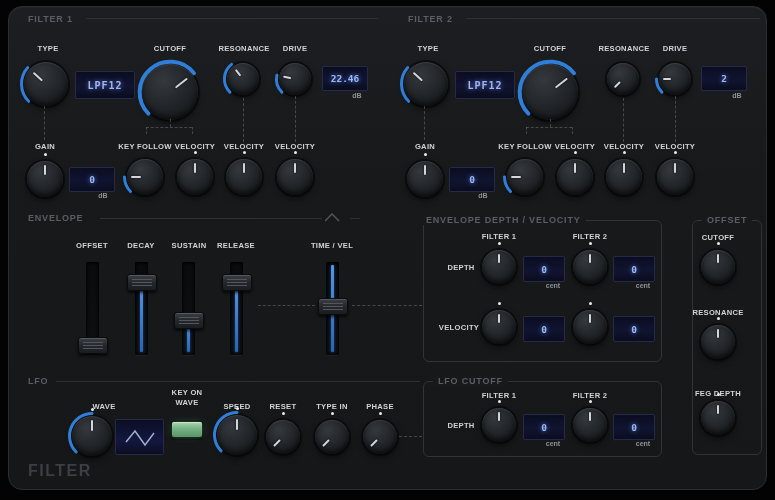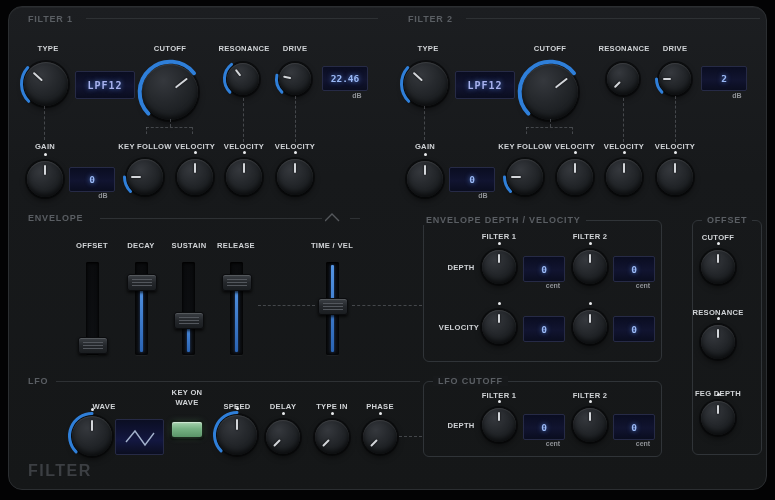--- a/index.html
+++ b/index.html
@@ -341,21 +341,21 @@
 
   <div class="lbl" style="left:237px;top:402px">SPEED</div>
   <div class="knob k40" style="left:217px;top:415px">
       <svg class="arc" width="52" height="52" style="left: -6px; top: -6px;">
         <path d="M 10.1,41.9 A 22.5 22.5 0 0 1 26.0,3.5" fill="none" stroke="#2f7fd9" stroke-width="3" stroke-linecap="round"></path>
       </svg>
       <div class="ptr" style="transform: rotate(0deg);"></div>
       <i class="dot"></i>
     </div>
 
-  <div class="lbl" style="left:283px;top:402px">DELAY</div>
+  <div class="lbl" style="left:283px;top:402px">RESET</div>
   <div class="knob k34" style="left:266px;top:420px">
       <div class="ptr" style="transform: rotate(-135deg);"></div>
       <i class="dot"></i>
     </div>
 
   <div class="lbl" style="left:332px;top:402px">TYPE IN</div>
   <div class="knob k34" style="left:315px;top:420px">
       <div class="ptr" style="transform: rotate(-135deg);"></div>
       <i class="dot"></i>
     </div>

